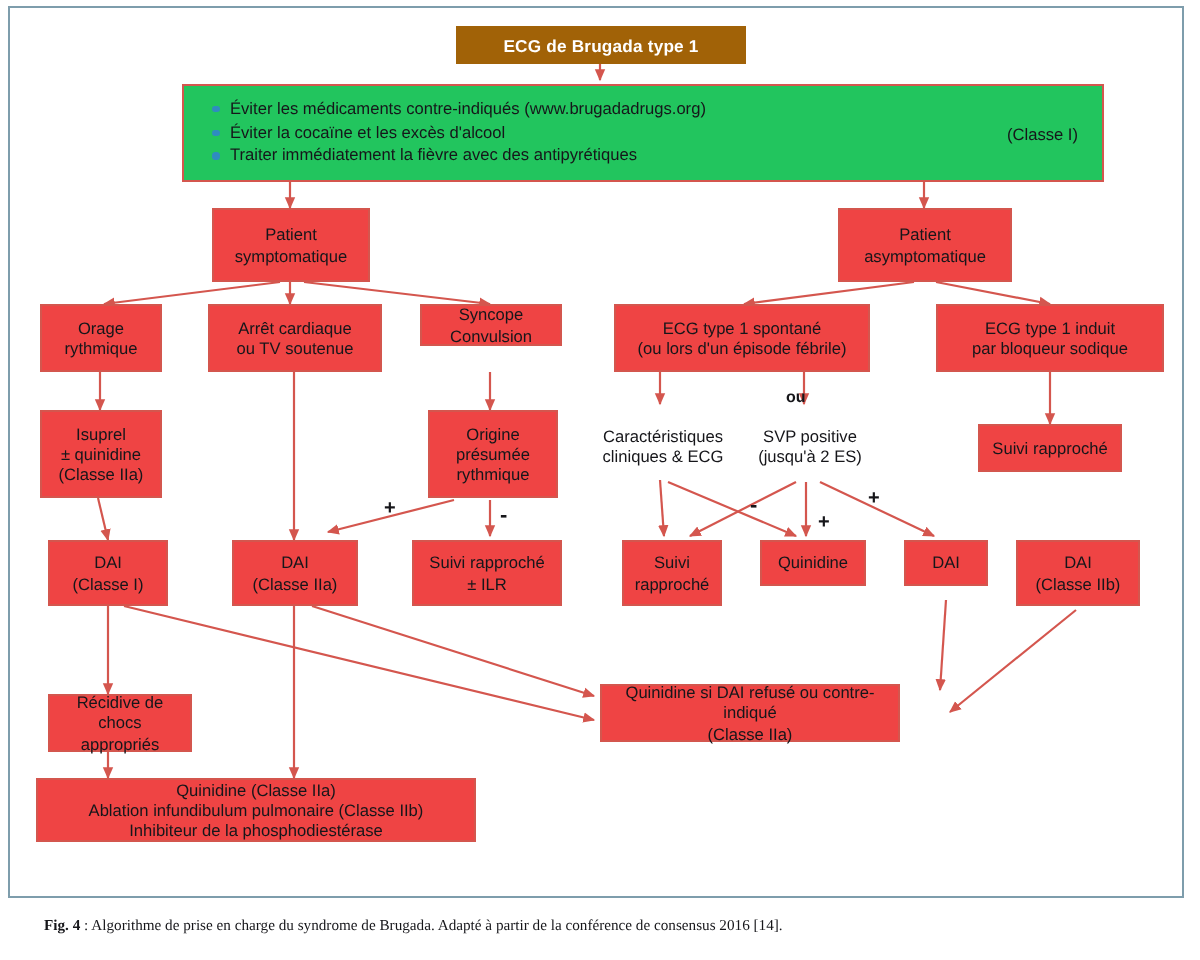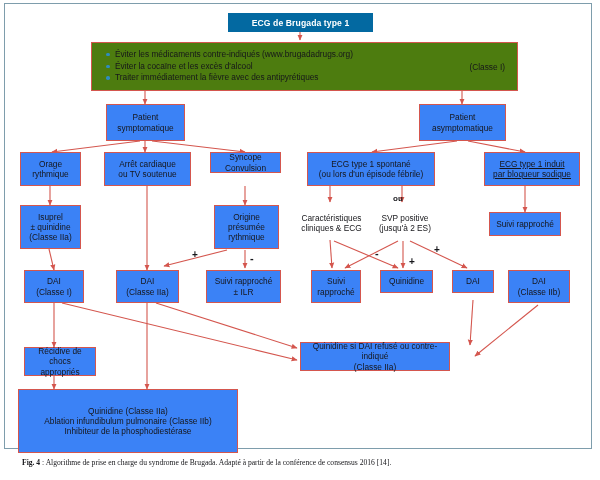--- a/index.html
+++ b/index.html
@@ -41,61 +41,61 @@
     width: 600px;
     height: 480px;
     pointer-events: none;
   }
 
   
   .node {
     position: absolute;
     box-sizing: border-box;
     border: 1px solid #d4564e;
-    background: #3b82f6;
+    background: #ef4444;
     color: #16161a;
     display: flex;
     align-items: center;
     justify-content: center;
     text-align: center;
     line-height: 1.22;
     font-size: 8.3px;
     padding: 1px 2px;
     z-index: 3;
   }
   .node .txt { display: block; white-space: pre-line; }
 
   
   #title-banner {
     position: absolute;
     left: 228px;
     top: 13px;
     width: 145px;
     height: 19px;
-    background: #0369a1;
+    background: #a16207;
     border: none;
     color: #ffffff;
     font-weight: bold;
     font-size: 8.6px;
     letter-spacing: 0.1px;
     display: flex;
     align-items: center;
     justify-content: center;
     z-index: 4;
   }
 
   
   #advice-box {
     position: absolute;
     left: 91px;
     top: 42px;
-    width: 427px;
+    width: 461px;
     height: 49px;
     border: 1px solid #d4564e;
-    background: #4d7c0f;
+    background: #22c55e;
     box-sizing: border-box;
     z-index: 3;
     display: flex;
     align-items: center;
   }
   #advice-list {
     list-style: none;
     margin: 0;
     padding: 0 0 0 14px;
     font-size: 8.3px;
@@ -274,21 +274,21 @@
   <div class="node" style="left:210px; top:152px; width:71px; height:21px;">
     <span class="txt">Syncope
 Convulsion</span>
   </div>
 
   <div class="node" style="left:307px; top:152px; width:128px; height:34px;">
     <span class="txt">ECG type 1 spontané
 (ou lors d'un épisode fébrile)</span>
   </div>
 
-  <div class="node" style="left:484px; top:152px; width:96px; height:34px;text-decoration:underline;">
+  <div class="node" style="left:468px; top:152px; width:114px; height:34px;">
     <span class="txt">ECG type 1 induit
 par bloqueur sodique</span>
   </div>
 
   <div class="node" style="left:20px; top:205px; width:61px; height:44px;">
     <span class="txt">Isuprel
 ± quinidine
 (Classe IIa)</span>
   </div>
 
@@ -352,21 +352,21 @@
   <div class="node" style="left:24px; top:347px; width:72px; height:29px;">
     <span class="txt">Récidive de chocs
 appropriés</span>
   </div>
 
   <div class="node" style="left:300px; top:342px; width:150px; height:29px;">
     <span class="txt">Quinidine si DAI refusé ou contre-indiqué
 (Classe IIa)</span>
   </div>
 
-  <div class="node" style="left:18px; top:389px; width:220px; height:64px;">
+  <div class="node" style="left:18px; top:389px; width:220px; height:32px;">
     <span class="txt">Quinidine (Classe IIa)
 Ablation infundibulum pulmonaire (Classe IIb)
 Inhibiteur de la phosphodiestérase</span>
   </div>
 
   <div id="caption">
     <span class="fig-no">Fig. 4</span><span> : </span><span>Algorithme de prise en charge du syndrome de Brugada. Adapté à partir de la conférence de consensus 2016 [14].</span>
   </div>
 
 </div>

